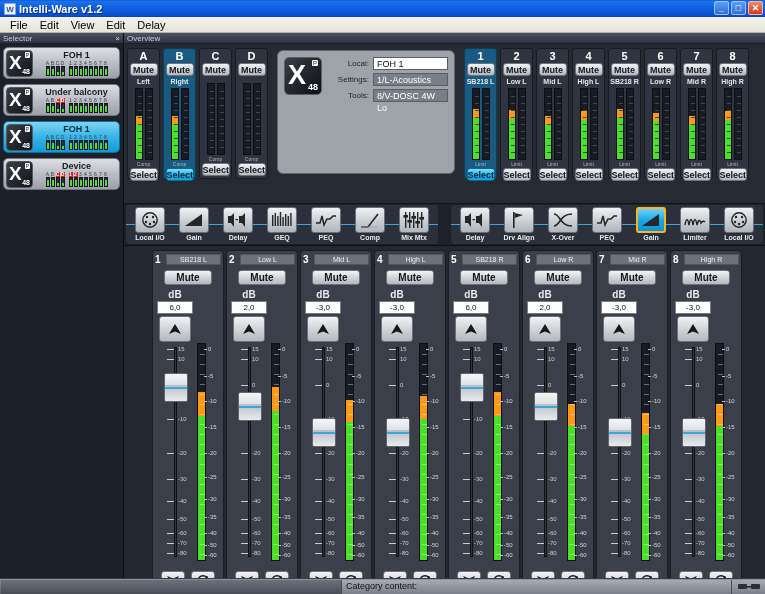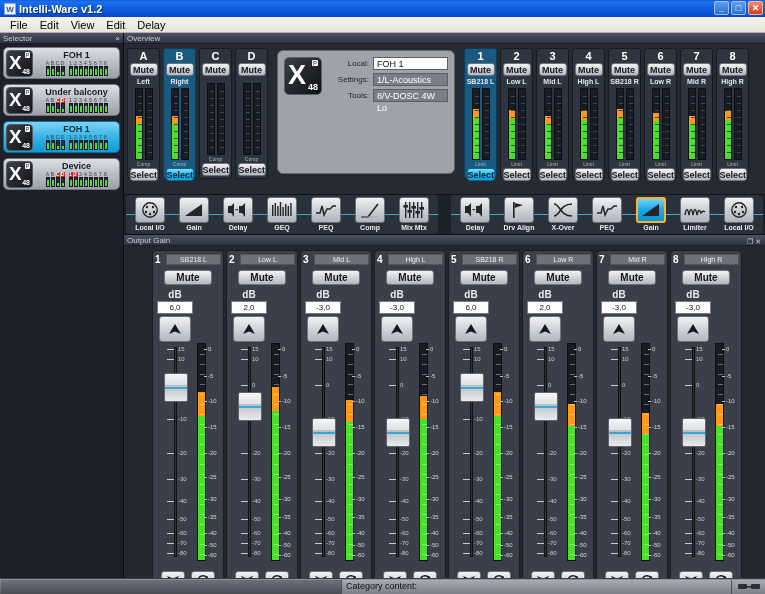--- a/index.html
+++ b/index.html
@@ -1215,27 +1215,20 @@
                     <circle cx="11" cy="13" r="1.2" fill="#23262b"></circle>
                   </svg>
                 </div>
                 <div class="tb-lb">Local I/O</div>
               </div>
             </div>
         </div>
       </div>
 
       <div class="og-wrap">
-        <div class="panel-title og-title">
-          <span>Output Gain</span>
-          <span class="og-winbtn">
-            <span>❐</span>
-            <span>✕</span>
-          </span>
-        </div>
         <div class="og-inner" id="og-strips">
             <div class="og">
               <div class="og-head">
                 <div class="og-num">1</div>
                 <div class="og-name">SB218 L</div>
               </div>
               <div class="btn3d og-mute">Mute</div>
               <div class="og-db-row">
                 <div class="og-db-left">
                   <div class="og-db-lab">dB</div>

